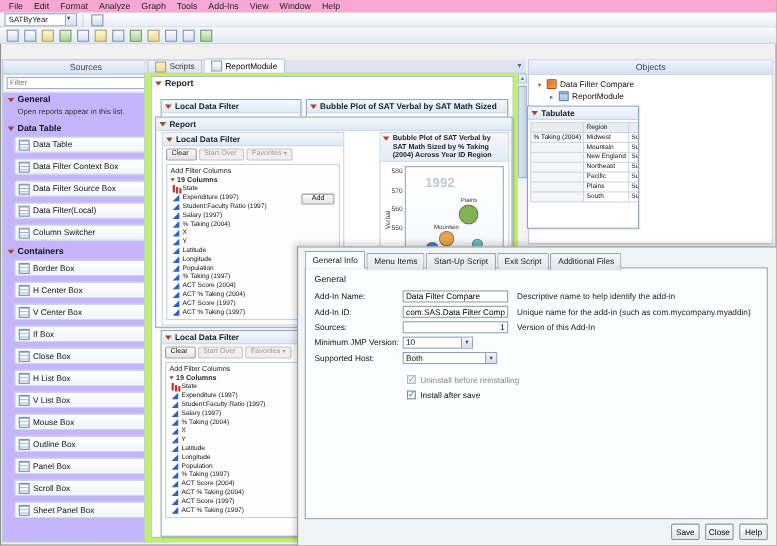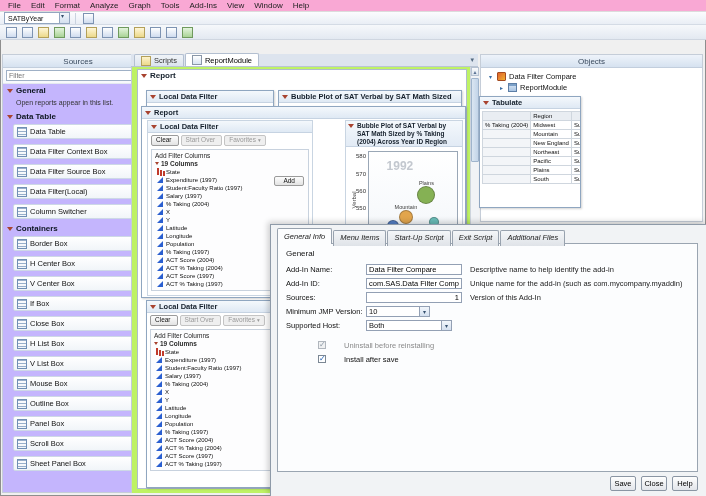--- a/index.html
+++ b/index.html
@@ -116,38 +116,38 @@
   [data-name="addin-icon"]{background:linear-gradient(135deg,#e0622b,#f0b030);border:1px solid #a34a20;border-radius:1px;}
   [data-name="datatable-icon"]{background:#fff;border:1px solid #4a76a8;
       background-image:linear-gradient(#b8d0ea 1px,transparent 1px),linear-gradient(90deg,#b8d0ea 1px,transparent 1px);background-size:3px 3px;}
   [data-name="module-icon"]{background:linear-gradient(#d8e6f5,#a9c4e2);border:1px solid #5c7ea6;
       box-shadow:inset 0 2px 0 #7ba0c8;}
   
   .dialog{position:absolute;left:270px;top:224px;right:0;bottom:0;background:#f1f3f5;border:1px solid #8e9aa8;border-right:none;border-bottom:none;
           box-shadow:-2px -2px 6px rgba(0,0,0,.20);z-index:10;box-sizing:border-box;}
   .dlg-tabs{position:absolute;left:6px;top:3px;display:flex;z-index:2;}
   .dlg-tab{font-size:7.5px;padding:2px 6px 2px 6px;background:linear-gradient(#f4f6f8,#dfe3e8);border:1px solid #98a2ae;border-bottom:none;
-           border-radius:2px 2px 0 0;margin-right:1px;position:relative;top:2px;color:#222;font-style:italic;}
+           border-radius:2px 2px 0 0;margin-right:1px;position:relative;top:2px;color:#222;}
   .dlg-tab.selected{background:#fcfdfe;top:0;padding-top:3px;padding-bottom:3px;}
   .dlg-page{position:absolute;left:6px;top:18px;right:8px;bottom:24px;border:1px solid #9aa5b1;background:#fcfdfe;box-sizing:border-box;}
   .grp-title{position:absolute;left:8px;top:5px;font-size:8px;color:#111;}
   .dlg-rows{position:absolute;left:8px;top:19px;right:4px;}
   .frow{display:flex;align-items:center;height:12px;margin-bottom:2px;}
   .flabel{width:80px;font-size:7.5px;color:#111;flex:0 0 auto;}
   .finput{width:96px;height:11px;font-size:7.5px;border:1px solid #93a0b4;padding:0 2px;background:#fff;box-sizing:border-box;
           font-family:"Liberation Sans",sans-serif;flex:0 0 auto;}
   .finput.right{text-align:right;}
   .fdesc{margin-left:8px;font-size:7.5px;color:#222;white-space:nowrap;}
   .fselect{display:flex;align-items:center;height:11px;border:1px solid #93a0b4;background:#fff;font-size:7.5px;box-sizing:border-box;flex:0 0 auto;gap:28px;}
   .fselect .sel-val{padding:0 2px;}
   .fselect.sm .sel-val{width:20px;} .fselect.md .sel-val{width:42px;}
   .sel-arrow{width:9px;align-self:stretch;background:linear-gradient(#f2f6fb,#d4e0ef);border-left:1px solid #93a0b4;
              display:flex;align-items:center;justify-content:center;font-size:6px;color:#35506e;}
   .sel-arrow::before{content:"▾";}
-  .cbrow{margin-left:32px;gap:18px;}
+  .cbrow{margin-left:84px;gap:4px;}
   .cbrow.first-gap{margin-top:8px;}
   .cbrow.disabled .cblabel{color:#8a8a8a;}
   .cb{width:8px;height:8px;border:1px solid #7b8794;background:#fff;position:relative;flex:0 0 auto;box-sizing:border-box;}
   .cb.checked::after{content:"✓";position:absolute;left:0px;top:-2.5px;font-size:8px;color:#1c5cb0;}
   .cb.disabled{border-color:#b0b6bd;background:#f0f1f2;}
   .cb.disabled::after{color:#8a97a5;}
   .cblabel{font-size:7.5px;}
   .dlg-buttons{position:absolute;right:8px;bottom:5px;display:flex;gap:5px;}
   .btn{font-size:7.5px;font-family:"Liberation Sans",sans-serif;padding:2px 0;background:linear-gradient(#fefefe,#e2e5ea);
        border:1px solid #8a95a3;border-radius:2px;min-width:26px;}

